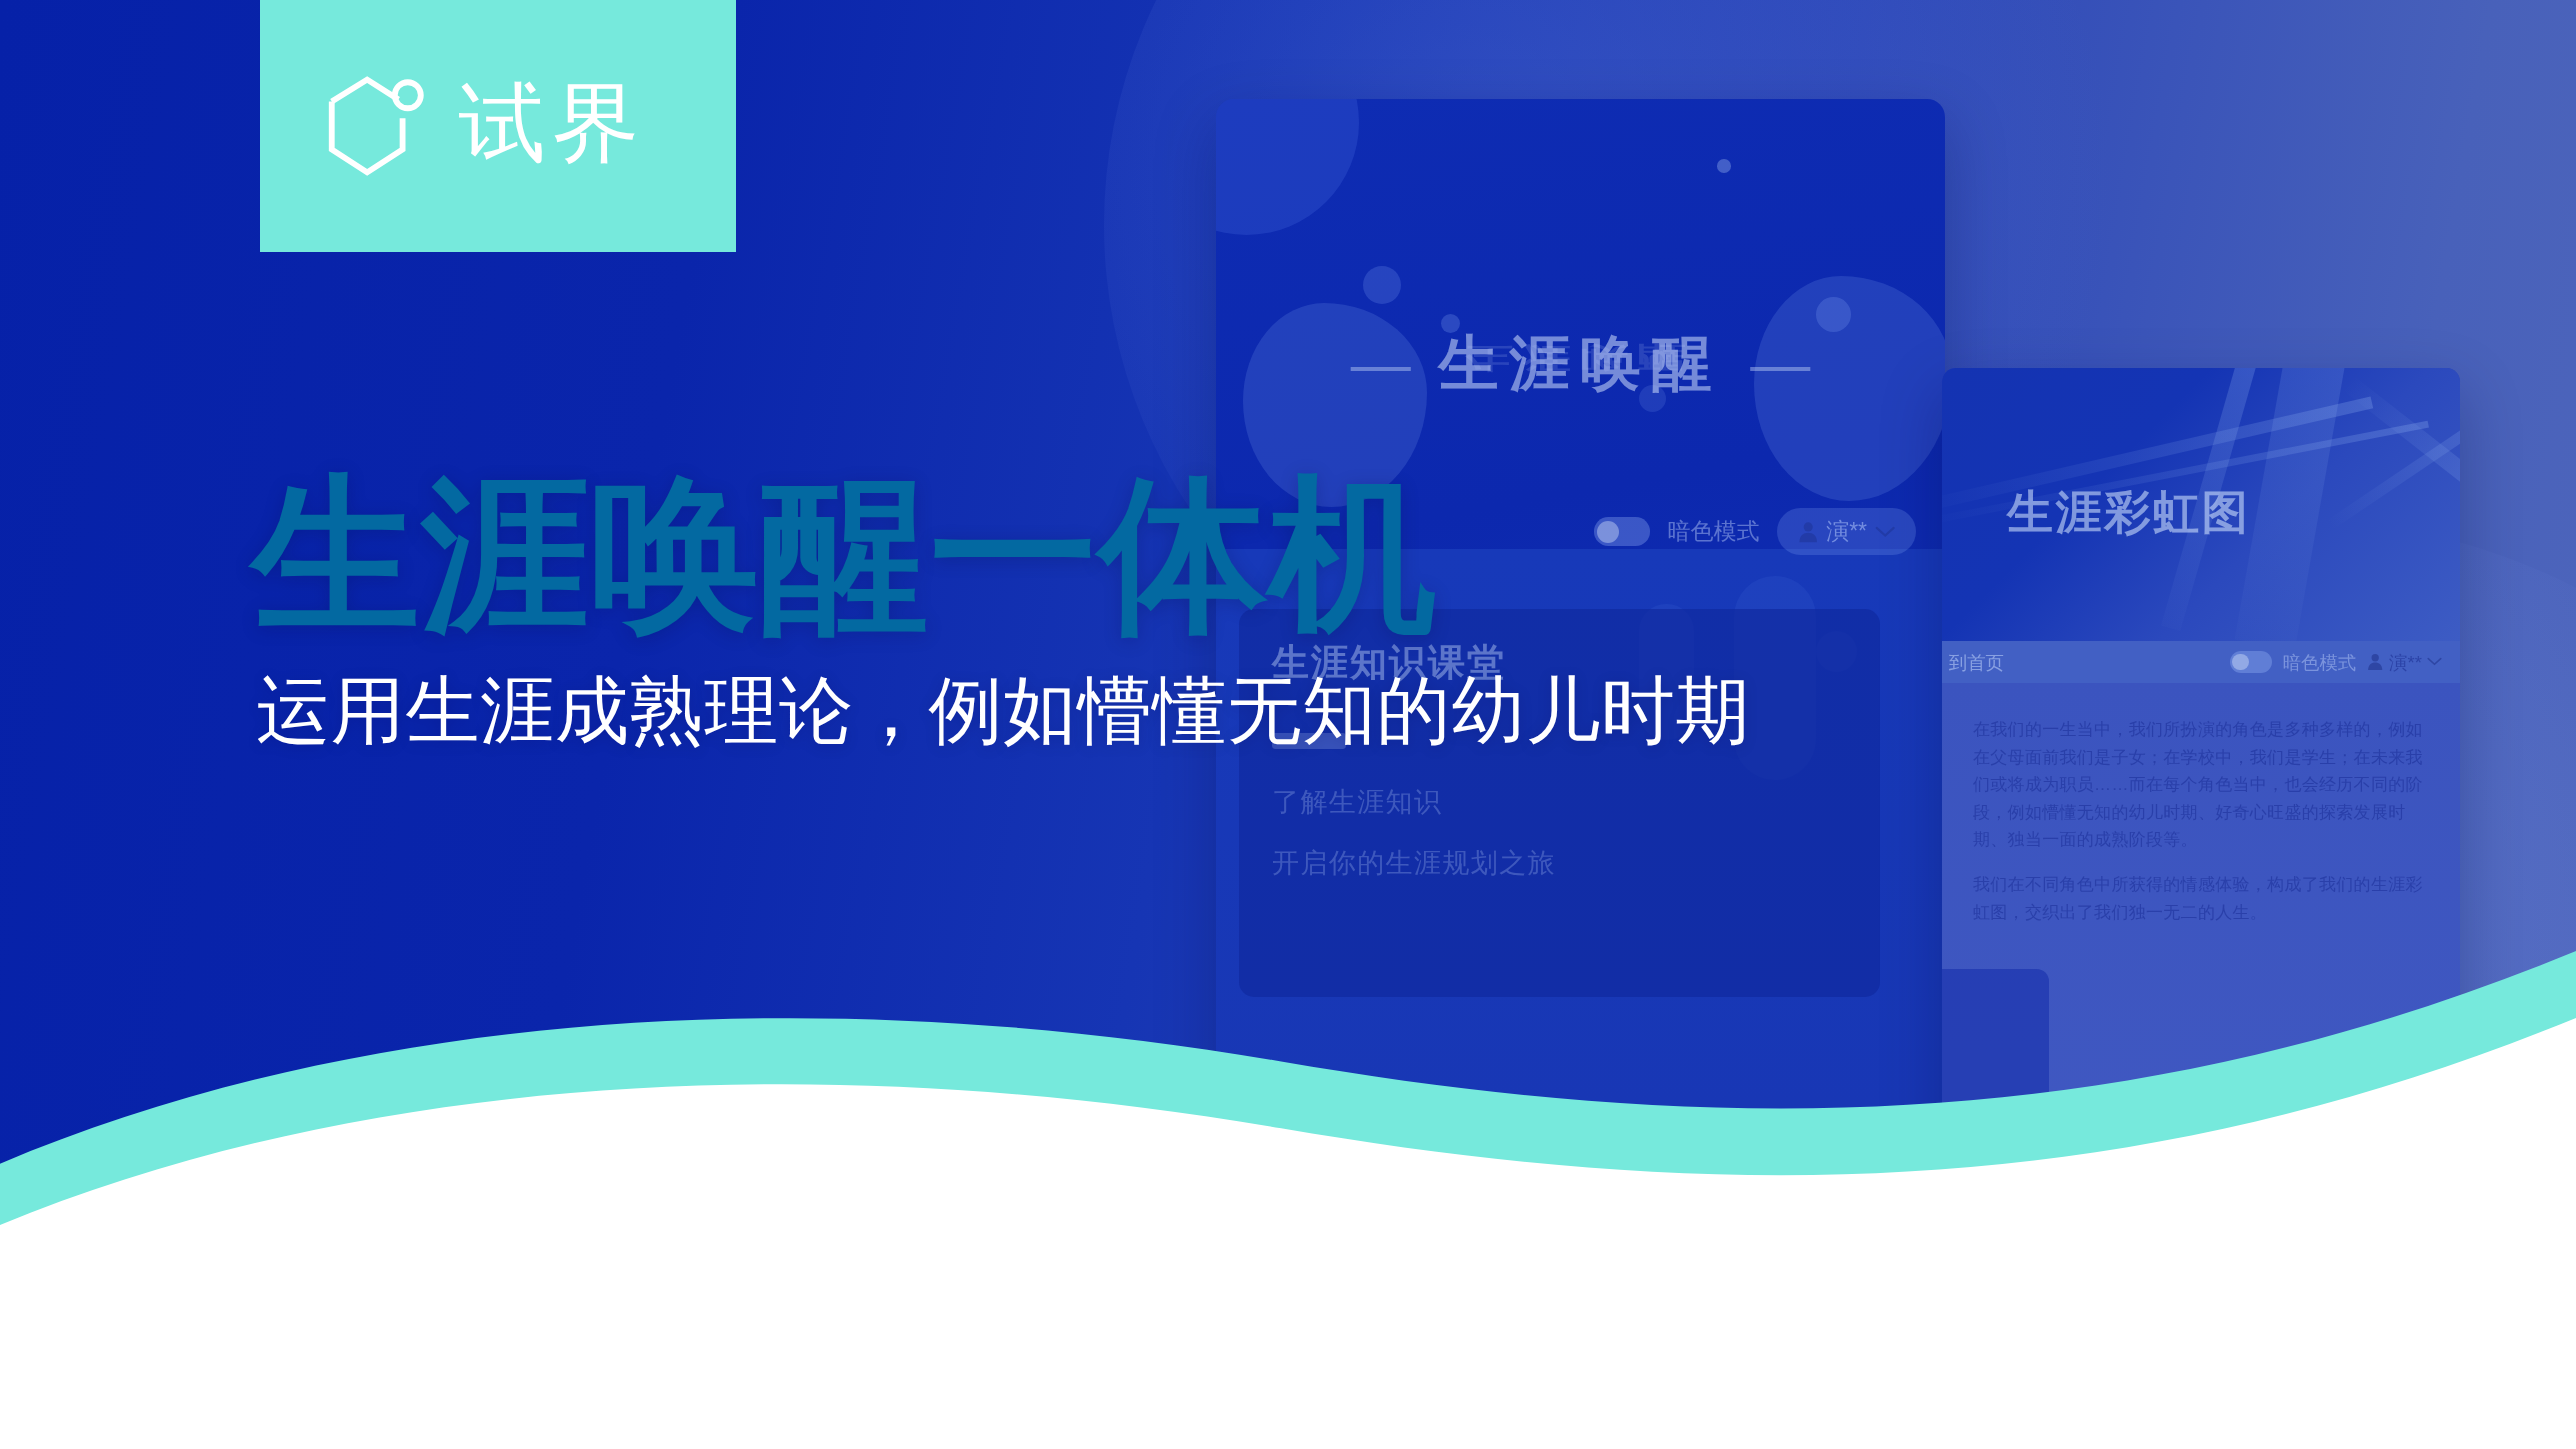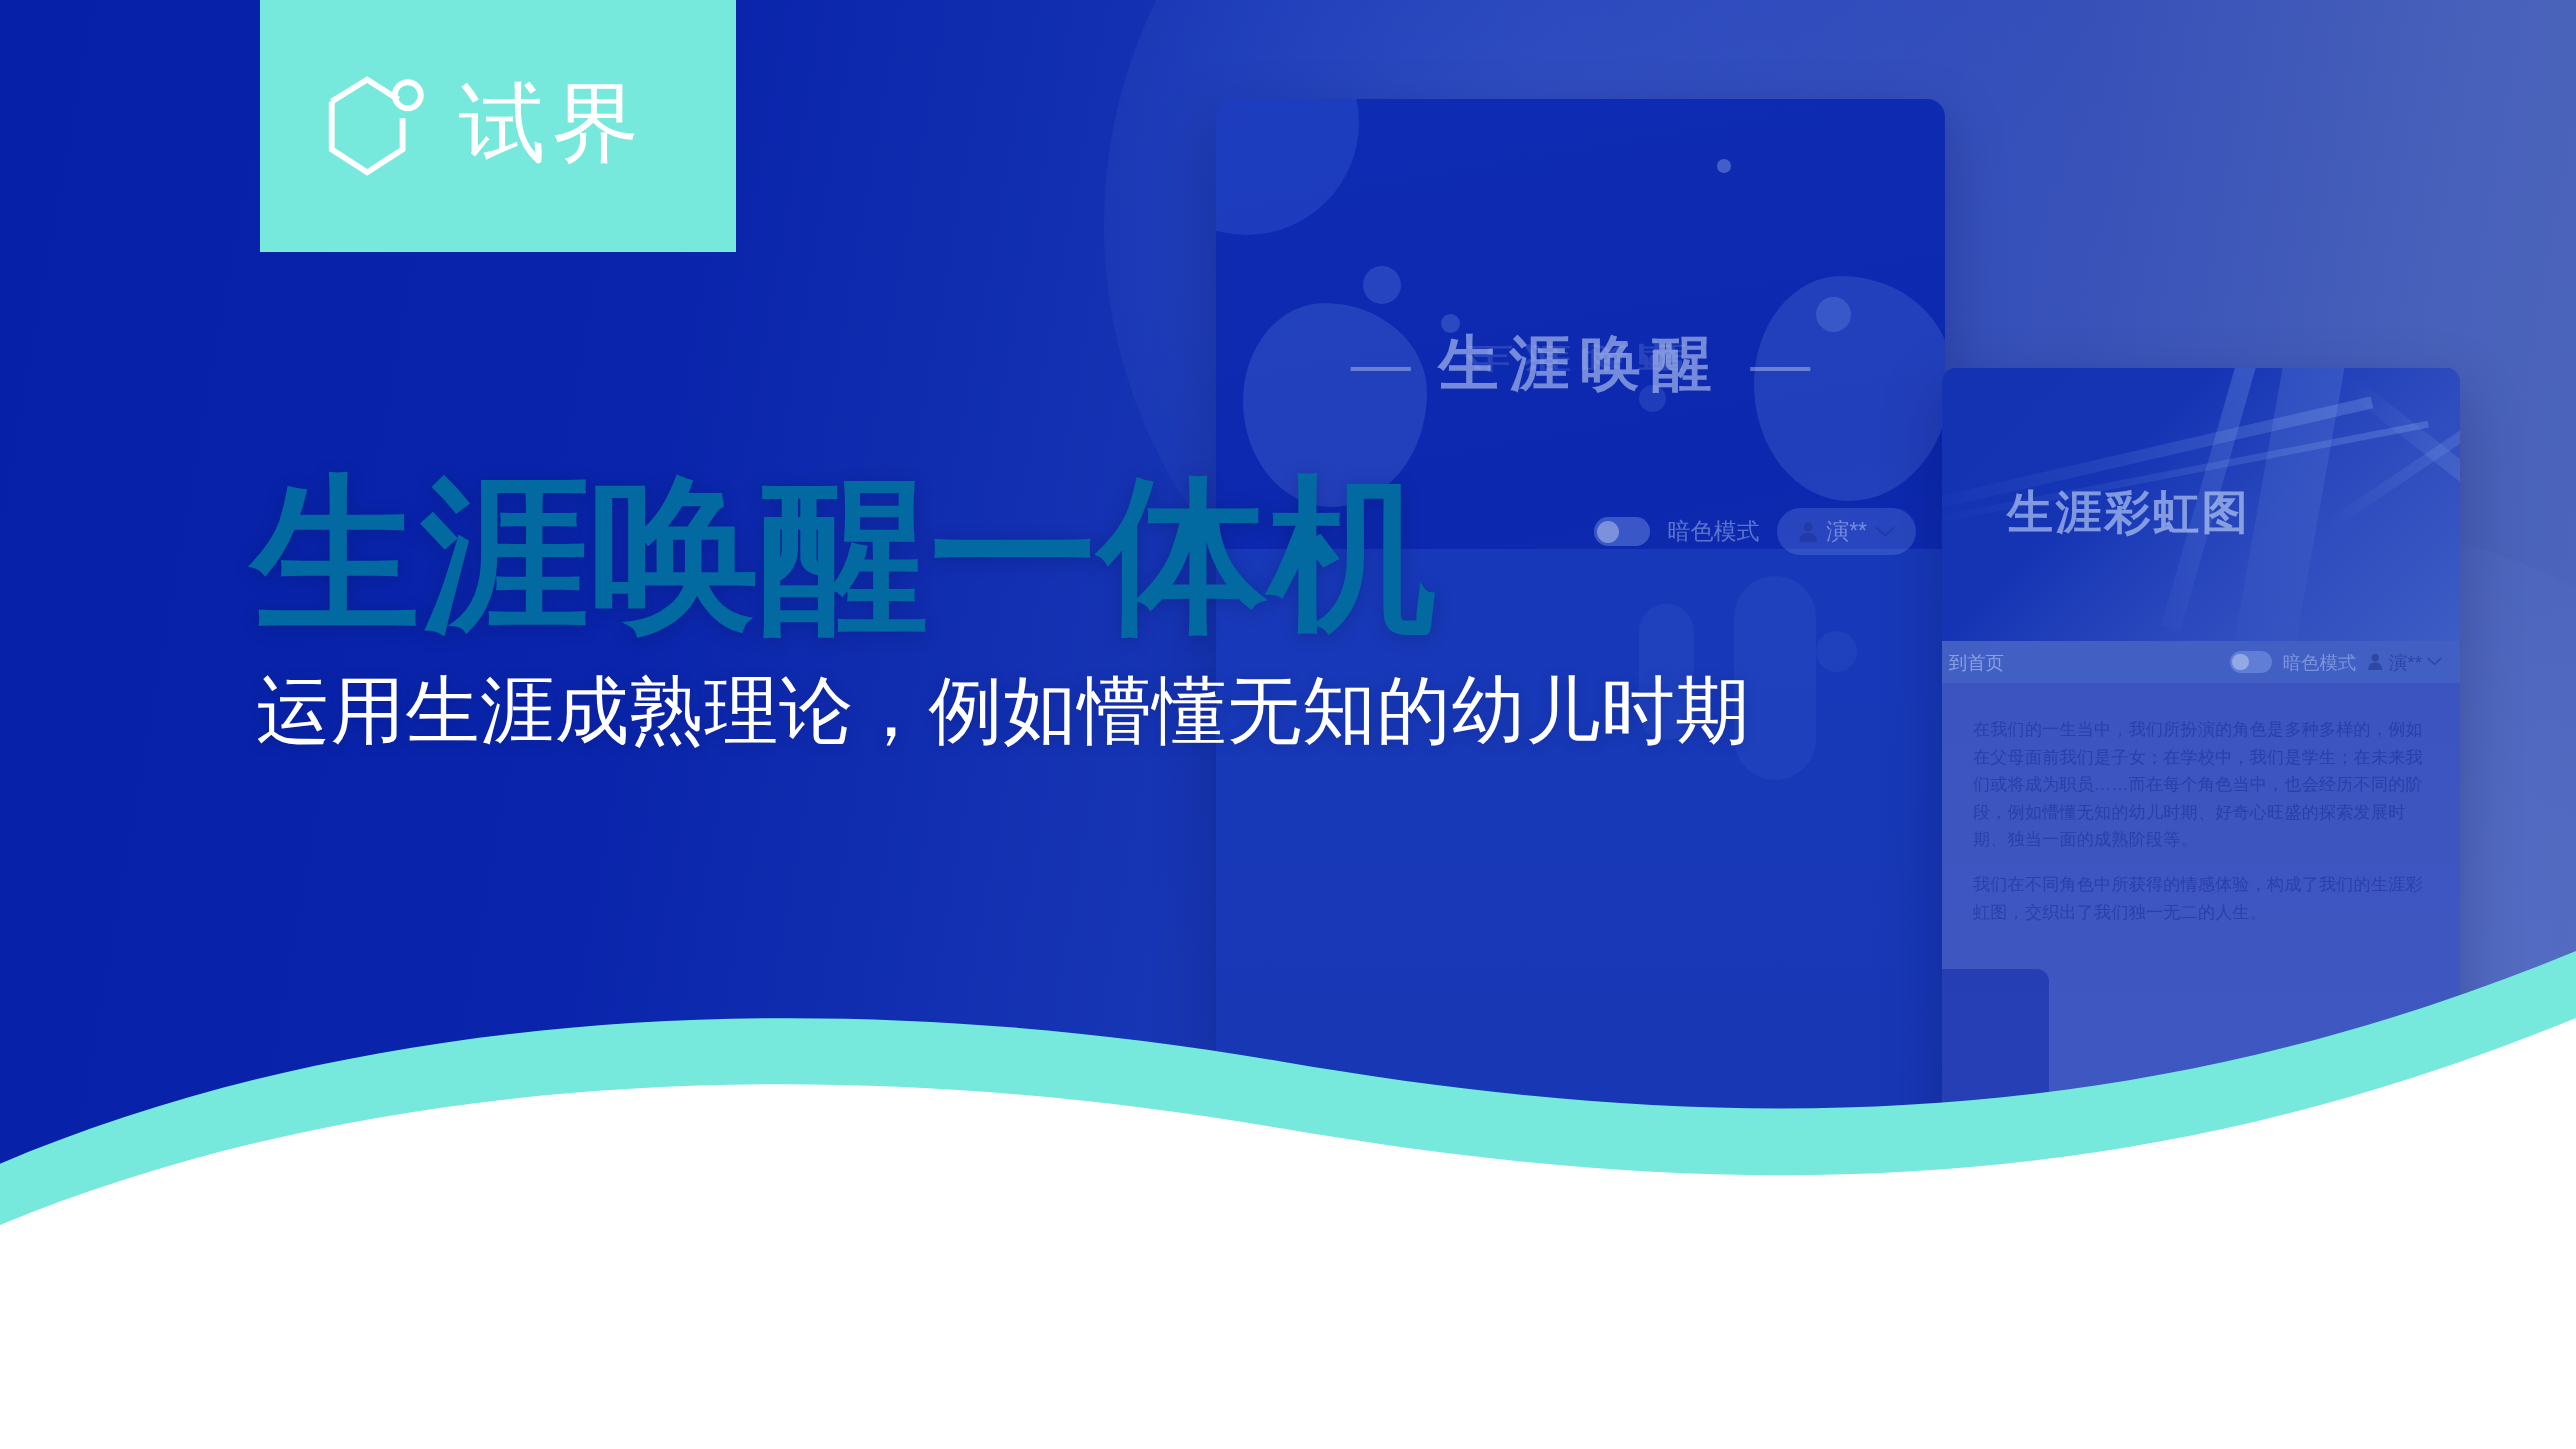--- a/index.html
+++ b/index.html
@@ -369,20 +369,26 @@
           <path d="M2 2 L12 11 L22 2" fill="none" stroke="#1b2f8e" stroke-width="2.6" stroke-linecap="round"></path>
         </svg>
       </div>
     </div>
 
     <div class="m1-body">
       <div class="m1-bgshape" style="left:423px;top:55px;width:55px;height:136px;border-radius:27px;"></div>
       <div class="m1-bgshape" style="left:518px;top:27px;width:82px;height:204px;border-radius:41px;"></div>
       <div class="m1-bgshape" style="left:600px;top:82px;width:41px;height:41px;border-radius:50%;"></div>
 
+      <div class="m1-card">
+        <div class="m1-card-title">生涯知识课堂</div>
+        <div class="m1-card-chip"></div>
+        <div class="m1-card-line">了解生涯知识</div>
+        <div class="m1-card-line second">开启你的生涯规划之旅</div>
+      </div>
     </div>
   </div>
 
   <div class="mock mock2">
 
     <div class="m2-hero">
       <div class="m2-ray" style="left:-41px;top:82px;width:477px;height:12.3px;transform:rotate(-13deg);"></div>
       <div class="m2-ray" style="left:-27px;top:102px;width:518px;height:6.8px;transform:rotate(-11deg);"></div>
       <div class="m2-ray" style="left:259px;top:-27px;width:20.4px;height:293px;transform:rotate(16deg);background:linear-gradient(180deg,rgba(170,205,255,0.22),rgba(170,205,255,0.02));"></div>
       <div class="m2-ray" style="left:320px;top:-41px;width:61px;height:320px;transform:rotate(10deg);background:linear-gradient(180deg,rgba(170,205,255,0.16),rgba(170,205,255,0.02));"></div>

